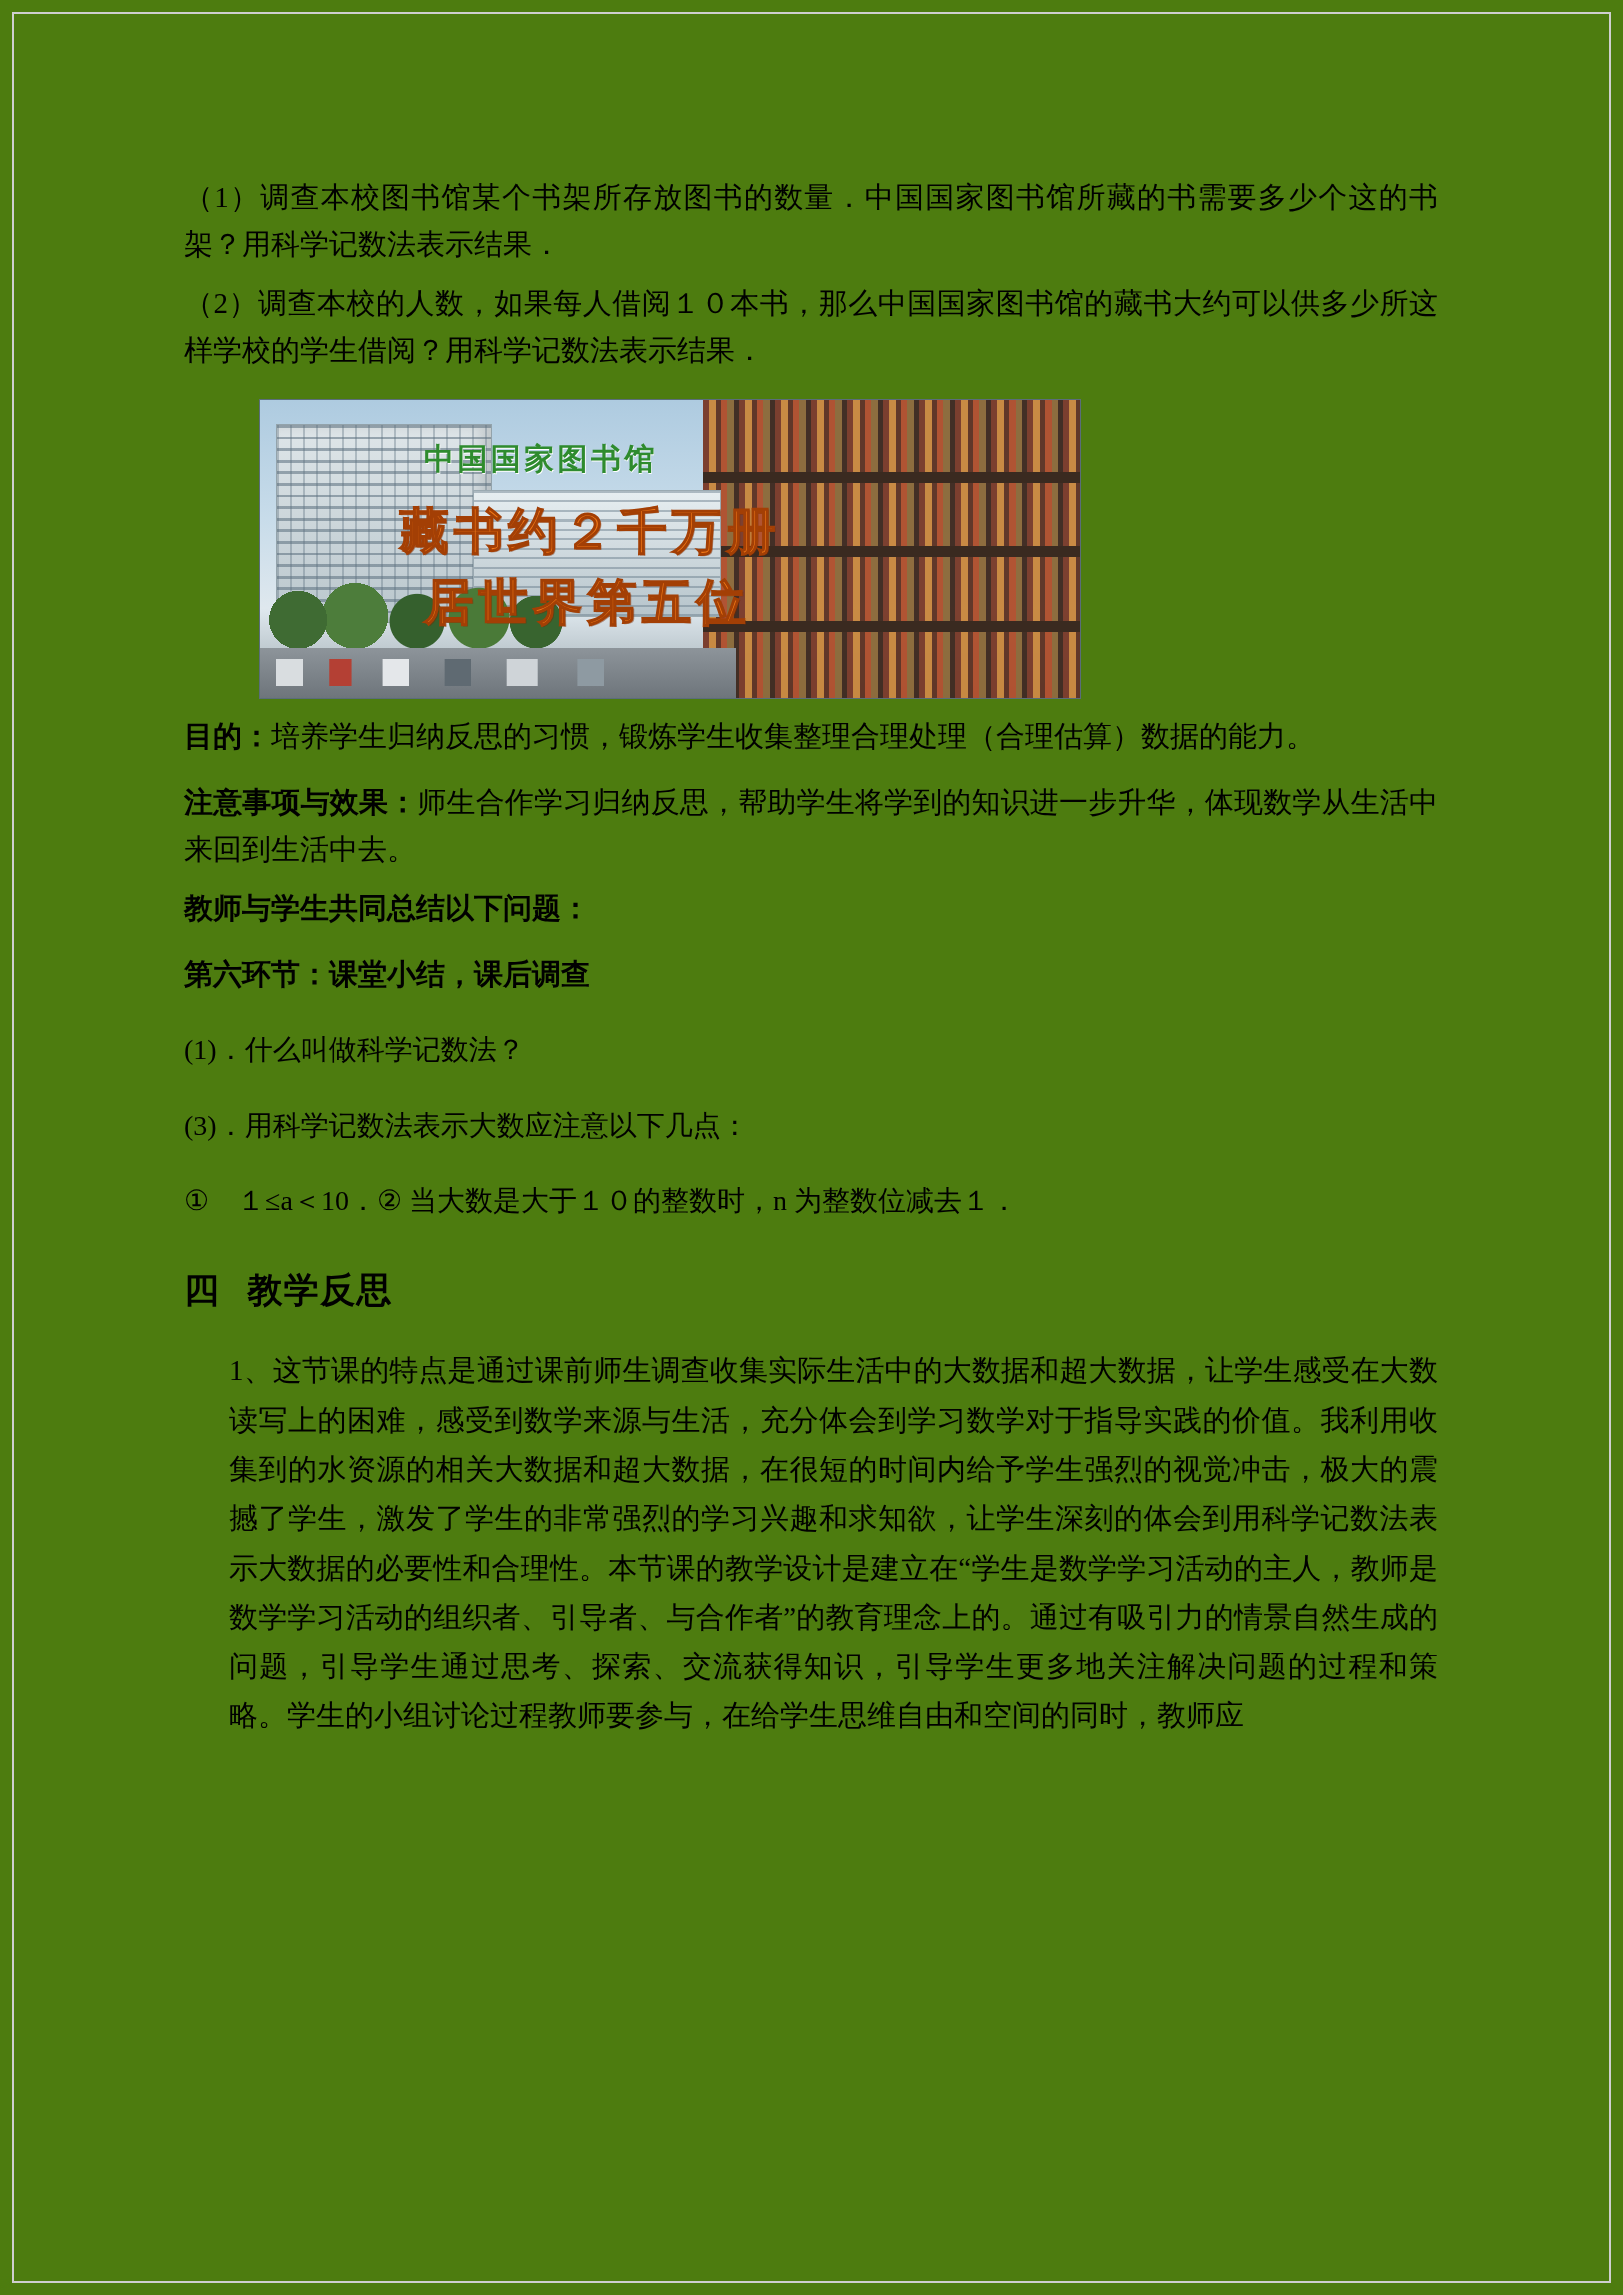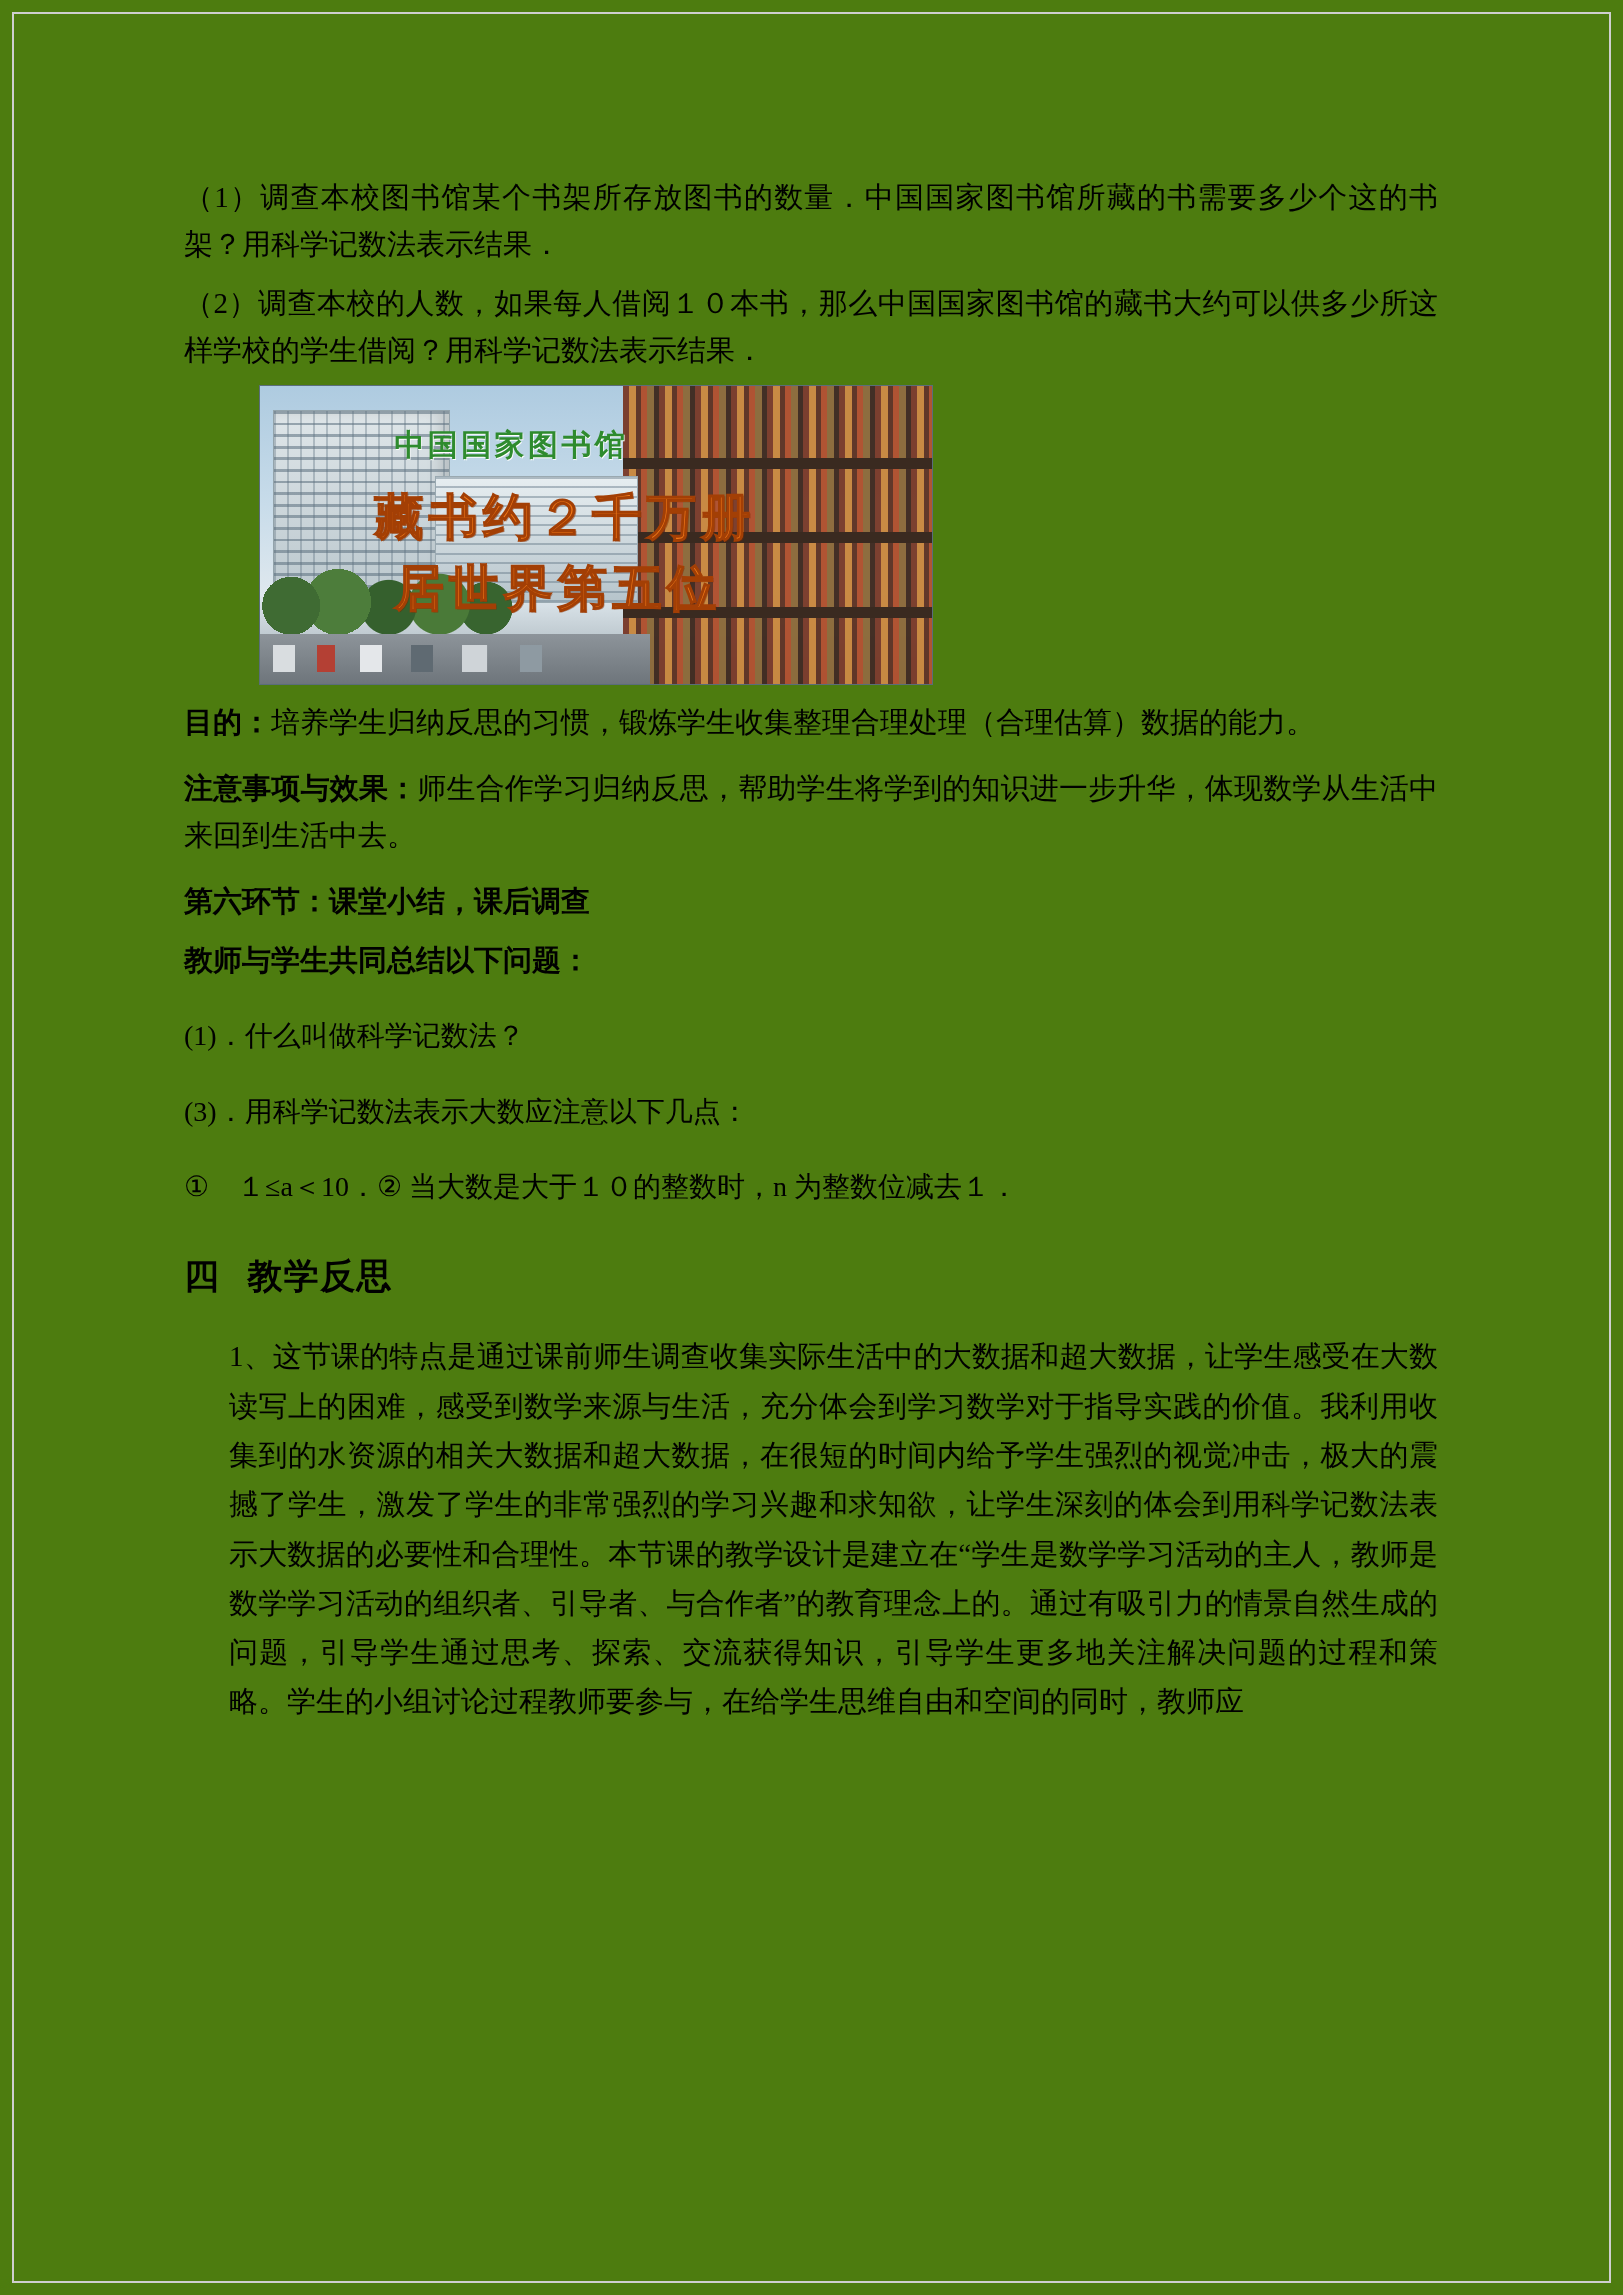--- a/index.html
+++ b/index.html
@@ -45,22 +45,22 @@
   }
   .bold {
     font-weight: bold;
   }
   .sp-top-18 { margin-top: 12.3px; }
   .sp-top-28 { margin-top: 19px; }
   .sp-top-34 { margin-top: 14px; }
 
   
   .figure {
-    margin: 11px 0 0 75px;
-    width: 674px;
+    margin: 25px 0 0 75px;
+    width: 822px;
     height: 300px;
     position: relative;
     overflow: hidden;
     background: #7fa8c9;
     border: 0.7px solid #5a6d7a;
     box-sizing: border-box;
   }
   .fig-sky {
     position: absolute;
     left: 0; top: 0;
@@ -240,23 +240,23 @@
     </div>
 
     <p class="sp-top-34">
       <span class="bold">目的：</span><span>培养学生归纳反思的习惯，锻炼学生收集整理合理处理（合理估算）数据的能力。</span>
     </p>
 
     <p class="sp-top-28">
       <span class="bold">注意事项与效果：</span><span>师生合作学习归纳反思，帮助学生将学到的知识进一步升华，体现数学从生活中来回到生活中去。</span>
     </p>
 
+    <p class="bold sp-top-18">教师与学生共同总结以下问题：</p>
+
     <p class="bold sp-top-28">第六环节：课堂小结，课后调查</p>
-
-    <p class="bold sp-top-18">教师与学生共同总结以下问题：</p>
 
     <p class="listline">(1)．什么叫做科学记数法？</p>
     <p class="listline">(3)．用科学记数法表示大数应注意以下几点：</p>
     <p class="listline">①　１≤a＜10．② 当大数是大于１０的整数时，n 为整数位减去１．</p>
 
     <p class="heading-four">
       <span class="num">四</span><span>教学反思</span>
     </p>
 
     <p class="reflect">1、这节课的特点是通过课前师生调查收集实际生活中的大数据和超大数据，让学生感受在大数读写上的困难，感受到数学来源与生活，充分体会到学习数学对于指导实践的价值。我利用收集到的水资源的相关大数据和超大数据，在很短的时间内给予学生强烈的视觉冲击，极大的震撼了学生，激发了学生的非常强烈的学习兴趣和求知欲，让学生深刻的体会到用科学记数法表示大数据的必要性和合理性。本节课的教学设计是建立在“学生是数学学习活动的主人，教师是数学学习活动的组织者、引导者、与合作者”的教育理念上的。通过有吸引力的情景自然生成的问题，引导学生通过思考、探索、交流获得知识，引导学生更多地关注解决问题的过程和策略。学生的小组讨论过程教师要参与，在给学生思维自由和空间的同时，教师应</p>

